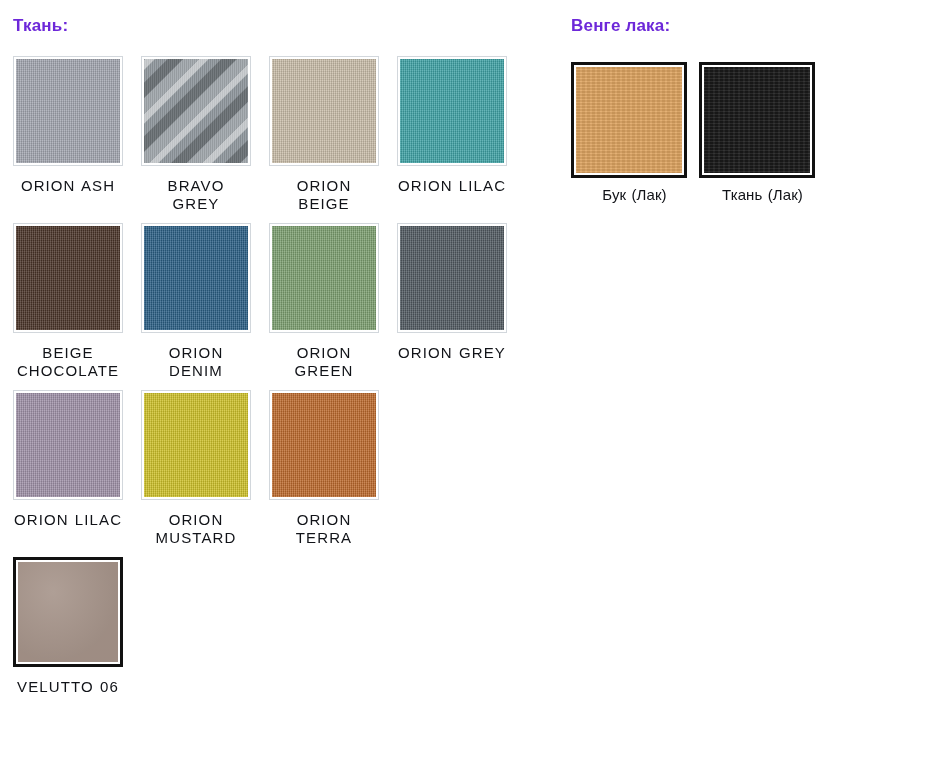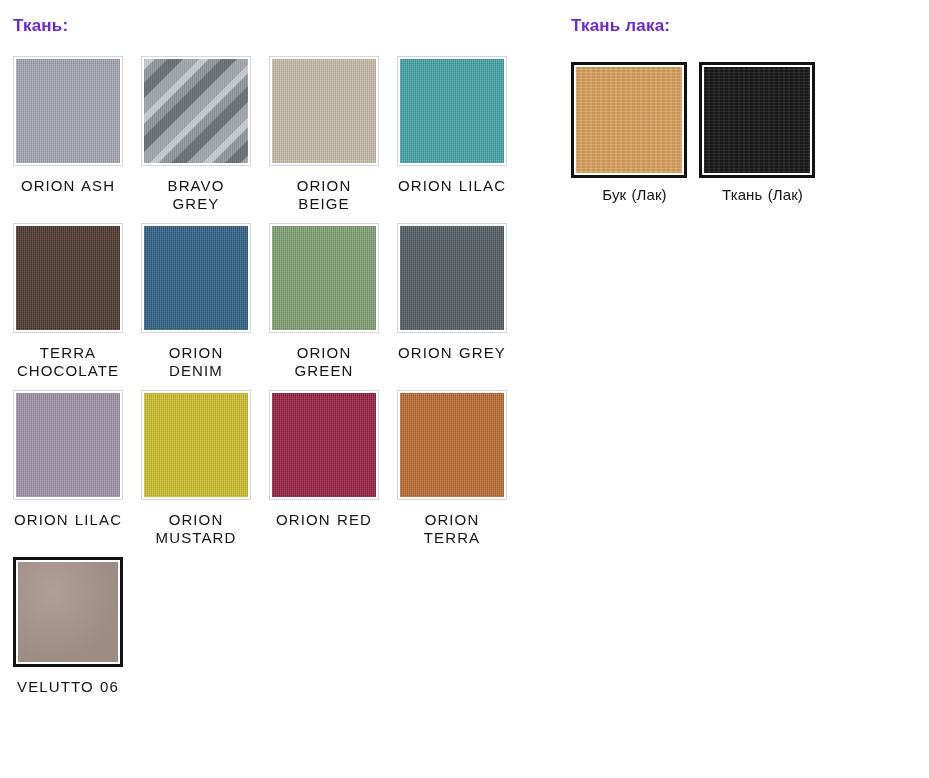--- a/index.html
+++ b/index.html
@@ -189,21 +189,21 @@
             <div class="chip-inner tex-weave" style="background: rgb(63, 163, 165);"></div>
           </div>
           <div class="swatch-label">ORION LILAC</div>
         </div>
       </div>
       <div class="swatch-row">
         <div class="swatch-cell">
           <div class="chip plain">
             <div class="chip-inner tex-weave" style="background: rgb(74, 52, 40);"></div>
           </div>
-          <div class="swatch-label">TERRA CHOCOLATE</div>
+          <div class="swatch-label">BEIGE CHOCOLATE</div>
         </div>
         <div class="swatch-cell">
           <div class="chip plain">
             <div class="chip-inner tex-weave" style="background: rgb(43, 95, 133);"></div>
           </div>
           <div class="swatch-label">ORION DENIM</div>
         </div>
         <div class="swatch-cell">
           <div class="chip plain">
             <div class="chip-inner tex-weave" style="background: rgb(125, 160, 112);"></div>
@@ -222,47 +222,41 @@
           <div class="chip plain">
             <div class="chip-inner tex-weave" style="background: rgb(159, 145, 168);"></div>
           </div>
           <div class="swatch-label">ORION LILAC</div>
         </div>
         <div class="swatch-cell">
           <div class="chip plain">
             <div class="chip-inner tex-weave" style="background: rgb(206, 193, 40);"></div>
           </div>
           <div class="swatch-label">ORION MUSTARD</div>
-        </div>
-        <div class="swatch-cell">
-          <div class="chip plain">
-            <div class="chip-inner tex-weave" style="background: rgb(150, 25, 62);"></div>
-          </div>
-          <div class="swatch-label">ORION RED</div>
         </div>
         <div class="swatch-cell">
           <div class="chip plain">
             <div class="chip-inner tex-weave" style="background: rgb(189, 106, 44);"></div>
           </div>
           <div class="swatch-label">ORION TERRA</div>
         </div>
       </div>
       <div class="swatch-row">
         <div class="swatch-cell">
           <div class="chip selected">
             <div class="chip-inner tex-velvet" style="background: rgb(166, 148, 138);"></div>
           </div>
           <div class="swatch-label">VELUTTO 06</div>
         </div>
       </div>
     </div>
 </section>
 
 <section class="panel" id="lacquer-panel">
-  <h2 class="section-title">Ткань лака:</h2>
+  <h2 class="section-title">Венге лака:</h2>
   <div class="swatch-grid">
       <div class="swatch-row">
         <div class="swatch-cell">
           <div class="chip selected">
             <div class="chip-inner tex-wood" style="background: rgb(224, 166, 99);"></div>
           </div>
           <div class="swatch-label">Бук (Лак)</div>
         </div>
         <div class="swatch-cell">
           <div class="chip selected">

